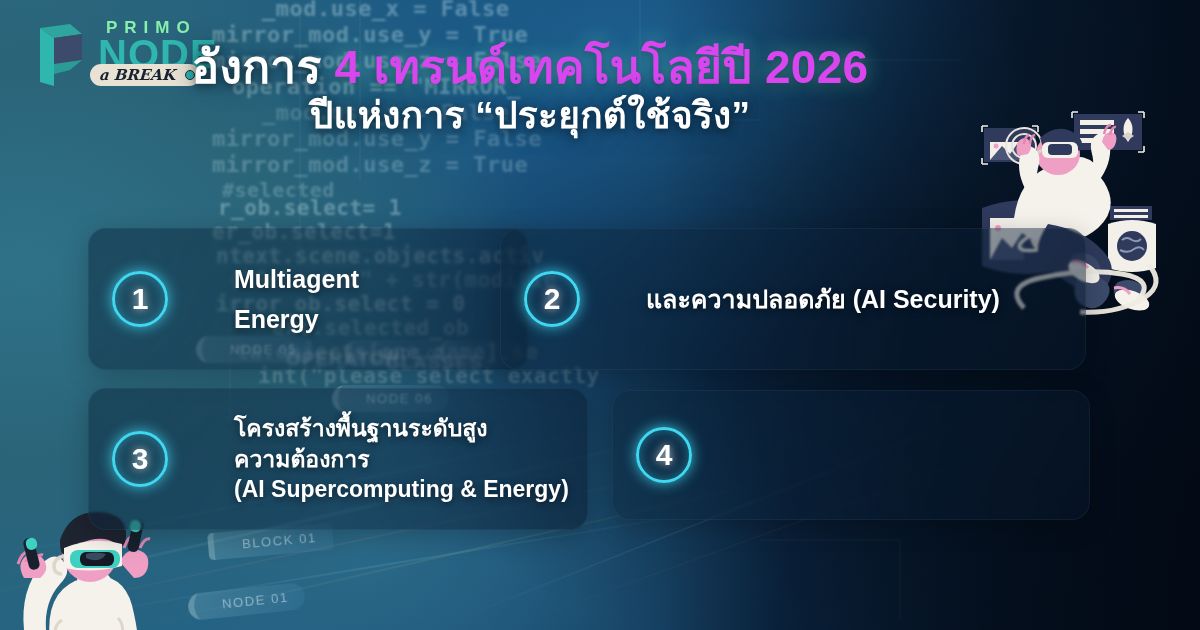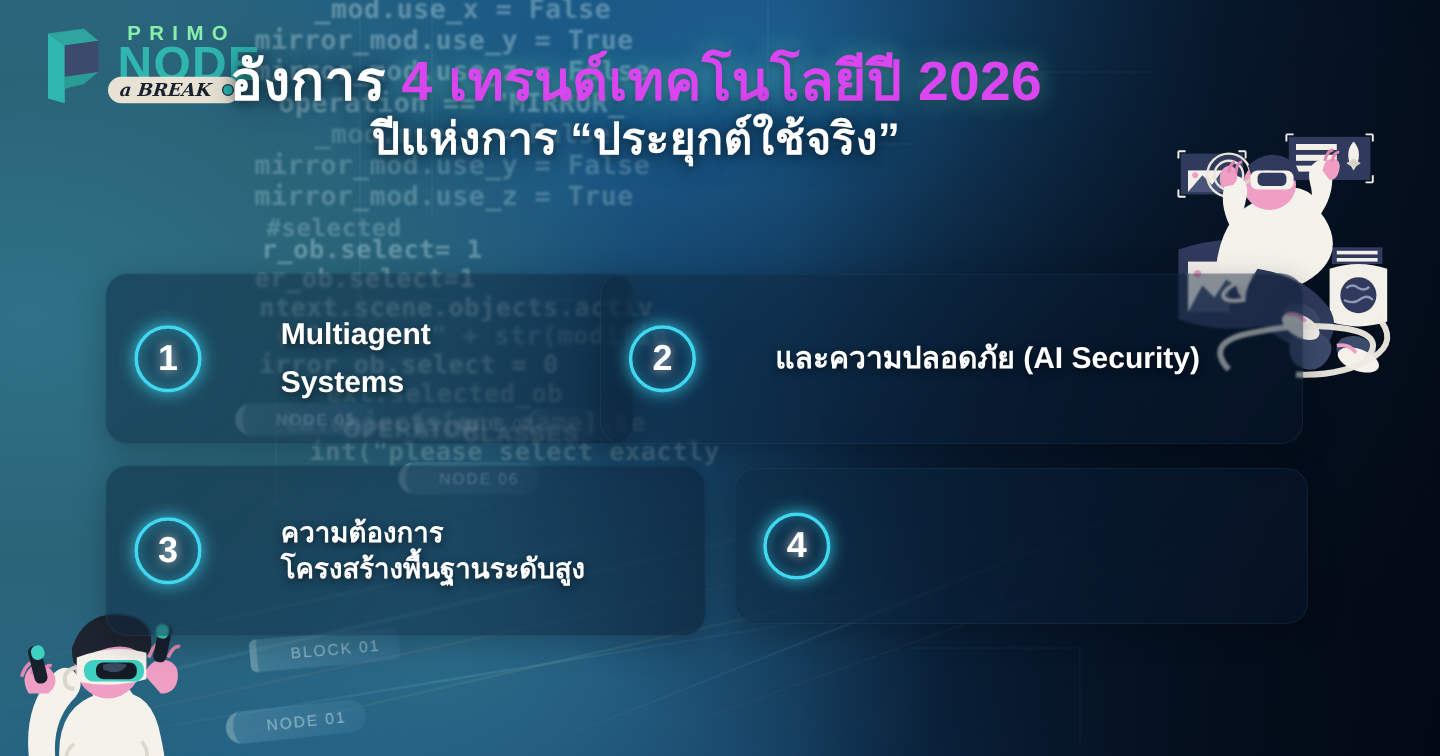--- a/index.html
+++ b/index.html
@@ -358,40 +358,41 @@
     </g>
     <path d="M82,148 q18,-6 34,0 l0,4 l-34,0 z" fill="#ef9fc4"></path>
   </svg>
 
   <div class="card" id="card1">
     <div class="num-ring">
       <span>1</span>
     </div>
     <div class="card-text">
       <span class="ln">Multiagent</span>
-      <span class="ln">Systems</span>
+      <span class="ln">Energy</span>
     </div>
   </div>
 
   <div class="card" id="card2">
     <div class="num-ring">
       <span>2</span>
     </div>
     <div class="card-text">
       <span class="ln">และความปลอดภัย (AI Security)</span>
     </div>
   </div>
 
   <div class="card" id="card3">
     <div class="num-ring">
       <span>3</span>
     </div>
     <div class="card-text">
+      <span class="ln">โครงสร้างพื้นฐานระดับสูง</span>
       <span class="ln">ความต้องการ</span>
-      <span class="ln">โครงสร้างพื้นฐานระดับสูง</span>
+      <span class="ln">(AI Supercomputing &amp; Energy)</span>
     </div>
   </div>
 
   <div class="card" id="card4">
     <div class="num-ring">
       <span>4</span>
     </div>
   </div>
 
 </div>

